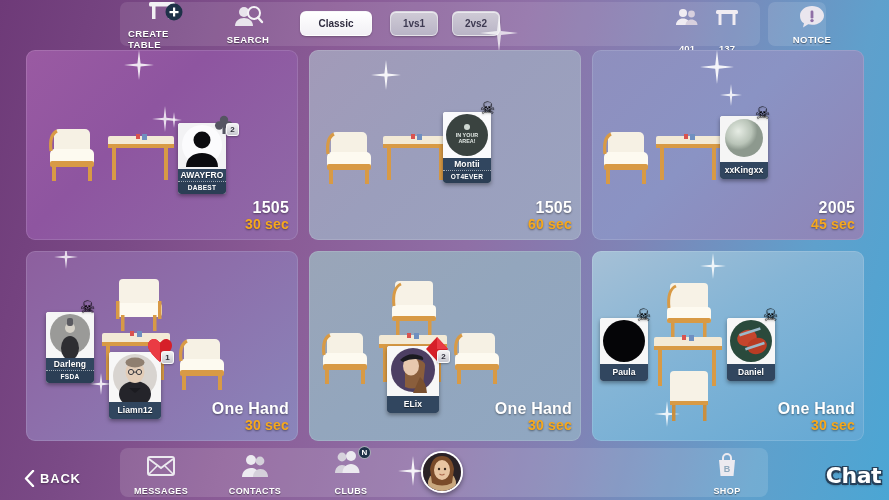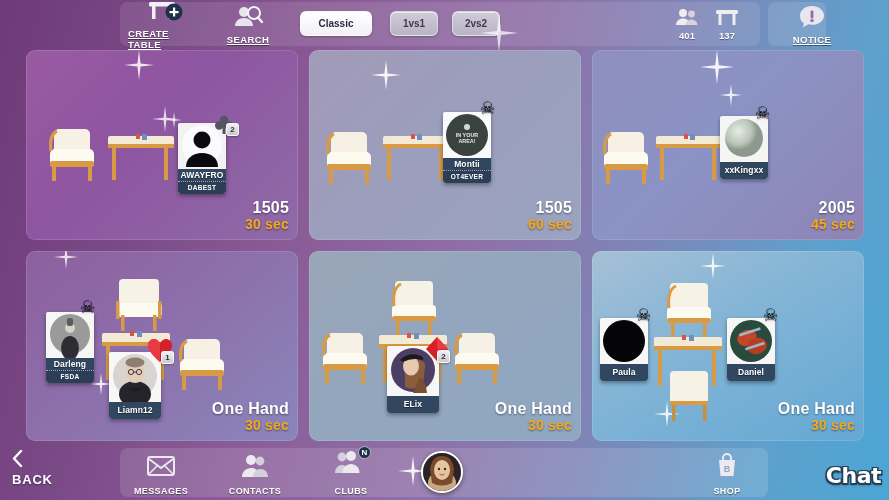--- a/index.html
+++ b/index.html
@@ -28,21 +28,20 @@
     border-radius: 7px;
   }
   .tb-item {
     position: absolute; display: flex; flex-direction: column;
     align-items: center; justify-content: center; cursor: pointer;
   }
   .tb-label {
     color: #fff; font-size: 9.5px; font-weight: bold; letter-spacing: .4px;
     text-shadow: 0 1px 1px rgba(0,0,0,.45);
     font-family: "Liberation Sans", sans-serif;
-    text-decoration: underline;
   }
   .tb-icon { display:block; }
 
   .filter-btn {
     position: absolute; top: 11px; height: 25px;
     border-radius: 6px;
     display: flex; align-items: center; justify-content: center;
     font-size: 10px; font-weight: bold; color: #3e3a52;
     background: linear-gradient(180deg,#cfcbd6 0%,#b9b4c6 100%);
     border: 1px solid rgba(255,255,255,.45);
@@ -52,21 +51,21 @@
   .filter-btn.active {
     background: linear-gradient(180deg,#ffffff 0%,#f2f0f5 100%);
     color: #2e2b3e;
   }
 
   .counter {
     position: absolute; display: flex; flex-direction: column;
     align-items: center; top: 8px;
   }
   .counter-num {
-    color: #fff; font-size: 9.5px; font-weight: bold; margin-top: 0;
+    color: #fff; font-size: 9.5px; font-weight: bold; margin-top: 13px;
     text-shadow: 0 1px 1px rgba(0,0,0,.4);
     text-align: right;
   }
 
   
   .grid {
     position: absolute; left: 26px; top: 50px;
     width: 838px; height: 395px;
     display: grid;
     grid-template-columns: repeat(3, 272px);
@@ -152,22 +151,22 @@
   }
   .bb-item {
     position: absolute; bottom: 4px; display: flex; flex-direction: column;
     align-items: center; cursor: pointer;
   }
   .bb-label {
     color: #fff; font-size: 9px; font-weight: bold; letter-spacing: .4px;
     margin-top: 8px; text-shadow: 0 1px 1px rgba(0,0,0,.45);
   }
   .back-btn {
-    position: absolute; left: 12px; bottom: 13px;
-    display: flex; align-items: flex-start; gap: 5px; cursor: pointer; flex-direction: column;
+    position: absolute; left: 24px; bottom: 13px;
+    display: flex; align-items: center; gap: 5px; cursor: pointer;
   }
   .back-btn span {
     color: #fff; font-size: 13px; font-weight: bold; letter-spacing: .8px;
     text-shadow: 0 1px 2px rgba(0,0,0,.4);
   }
   .chat-btn {
     position: absolute; right: 8px; bottom: 12px;
     cursor: pointer;
   }
   .chat-text {

